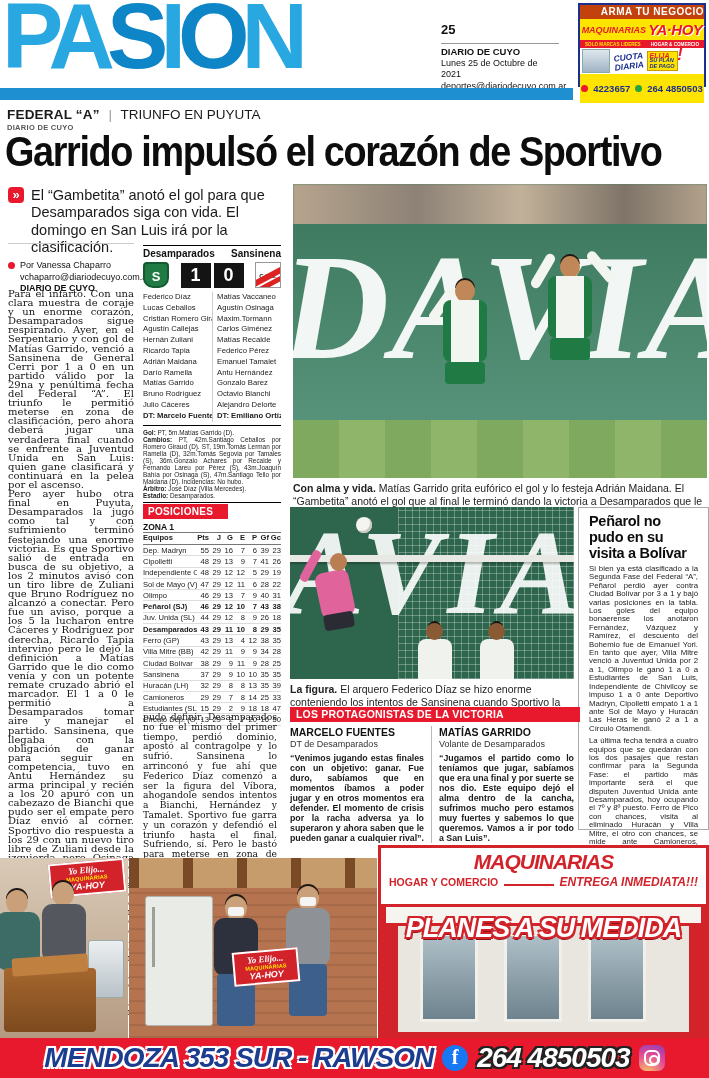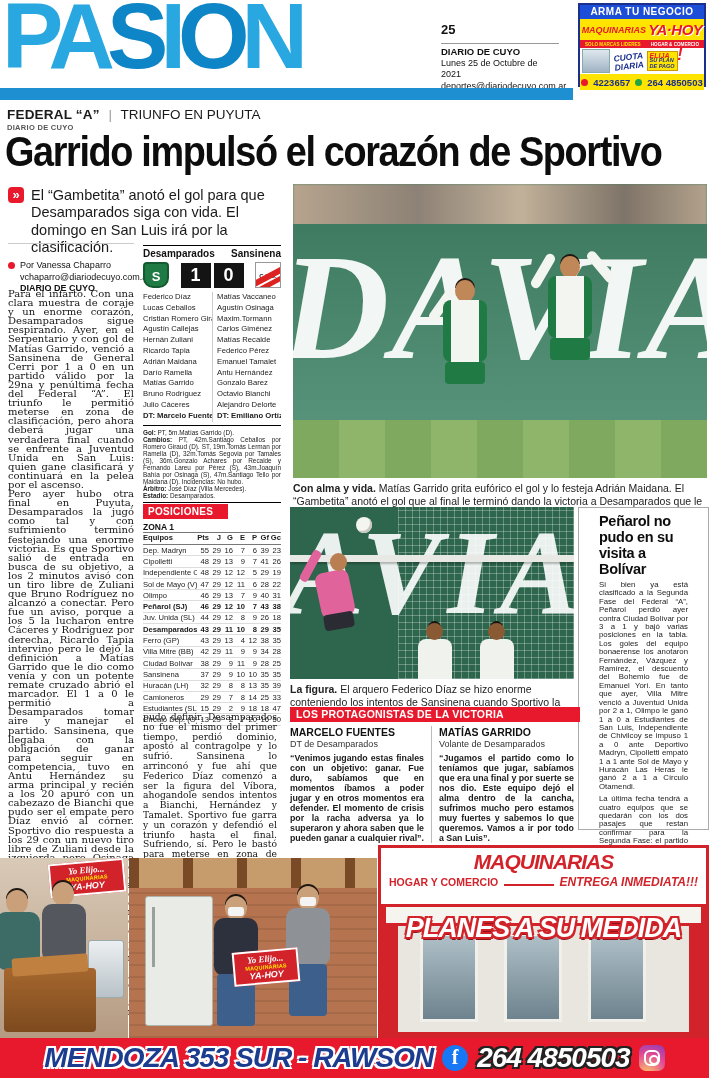--- a/index.html
+++ b/index.html
@@ -9,33 +9,33 @@
 
   
   .logo{left:2px;top:-10px;font-size:92px;font-weight:bold;letter-spacing:-8px;line-height:1;}
   .logo span{color:#29a7e1;}
   .logo span.dk{color:#0e85c6;}
   .meta{left:441px;top:22px;width:118px;font-size:9px;line-height:1.25;}
   .meta .pg{font-weight:bold;font-size:13px;padding-bottom:3px;}
   .meta .rule{border-top:1px solid #999;margin:2px 0;}
   .meta .brand{font-weight:bold;font-size:9.5px;}
   .topad{left:578px;top:3px;width:128px;height:84px;border:2px solid #1b2f8f;box-sizing:border-box;background:#fff;font-style:italic;}
-  .ta-head{background:#1d4ed8;color:#fff;font-weight:bold;font-size:10px;text-align:center;height:14px;line-height:14px;letter-spacing:.5px;font-style:normal;}
+  .ta-head{background:#c2410c;color:#fff;font-weight:bold;font-size:10px;text-align:right;height:14px;line-height:14px;letter-spacing:.5px;font-style:normal;}
   .ta-brand{background:#ffe400;height:21px;display:flex;align-items:center;justify-content:center;gap:2px;}
   .ta-brand .m{color:#e8192c;font-weight:bold;font-size:9px;}
   .ta-brand .y{color:#e8192c;font-weight:bold;font-size:15px;letter-spacing:-.5px;text-shadow:1px 1px 0 #fff;}
   .ta-sub{background:#e8192c;height:8px;display:flex;justify-content:space-around;align-items:center;font-size:4.6px;font-weight:bold;font-style:normal;}
   .ta-sub .s1{color:#ffe400;} .ta-sub .s2{color:#fff;}
   .ta-mid{height:26px;display:flex;align-items:center;background:#fff;}
   .ta-prod{width:26px;height:22px;margin-left:2px;background:linear-gradient(#dfe7ee,#9fb3c4);border:1px solid #8aa;}
   .ta-cuota{color:#1b2f8f;font-weight:bold;font-size:8.5px;line-height:8.5px;transform:rotate(-7deg);margin-left:4px;}
   .ta-elija{margin-left:3px;background:#ffe400;border:1px solid #c90;padding:1px 2px;font-size:5.5px;line-height:5.5px;font-weight:bold;color:#1b2f8f;position:relative;}
   .ta-elija .e1{color:#e8192c;font-size:7px;}
   .ta-elija .bang{position:absolute;right:-6px;top:0;color:#e8192c;font-size:16px;font-weight:bold;}
-  .ta-foot{background:#ffe400;height:16px;display:flex;align-items:center;justify-content:center;gap:5px;font-style:normal;text-align:right;}
+  .ta-foot{background:#ffe400;height:29px;display:flex;align-items:center;justify-content:center;gap:5px;font-style:normal;text-align:right;}
   .ta-foot .ph{color:#1b2f8f;font-weight:bold;font-size:9.5px;}
   .dot{display:inline-block;width:7px;height:7px;border-radius:50%;}
   .dot.red{background:#e8192c;} .dot.grn{background:#21a441;}
   .bluebar{left:0;top:88px;width:573px;height:12px;background:#1e8fd0;}
 
   
   .kicker{left:7px;top:107px;font-size:13.5px;color:#1a1a1a;}
   .kicker b{letter-spacing:.2px;}
   .kicker .sep{color:#999;margin:0 5px;}
   .kicker-brand{left:7px;top:123px;font-size:7.5px;font-weight:bold;color:#555;letter-spacing:.3px;}
@@ -106,21 +106,21 @@
   .ph2-bar{position:absolute;left:0;top:48px;width:100%;height:7px;background:#e8e8e4;box-shadow:0 2px 2px rgba(0,0,0,.25);}
   .ph2-ball{position:absolute;left:66px;top:10px;width:16px;height:16px;border-radius:50%;background:#f4f4f0;box-shadow:inset -2px -2px 0 #c9c9c2;}
   .gk-body{position:absolute;left:28px;top:64px;width:34px;height:46px;border-radius:8px;background:#e0639c;transform:rotate(-12deg);}
   .gk-head{position:absolute;left:40px;top:46px;width:17px;height:18px;border-radius:50%;background:#b97f52;}
   .gk-arm{position:absolute;left:16px;top:42px;width:9px;height:34px;border-radius:4px;background:#e0639c;transform:rotate(28deg);}
   .gk-short{position:absolute;left:34px;top:106px;width:30px;height:16px;background:#2b2b34;border-radius:4px;transform:rotate(-10deg);}
   .df{position:absolute;bottom:0;width:34px;height:40px;border-radius:8px 8px 0 0;background:#f0f2ee;}
   .df::before{content:"";position:absolute;left:8px;top:-16px;width:17px;height:17px;border-radius:50%;background:#8a5a34;box-shadow:0 -4px 0 -2px #17120c;}
 
   
-  .penarol{left:578px;top:507px;width:131px;height:323px;border:1px solid #aaa;box-sizing:border-box;padding:5px 20px;}
+  .penarol{left:578px;top:507px;width:131px;height:323px;border:1px solid #aaa;box-sizing:border-box;padding:5px 10px;}
   .pb-title{font-weight:bold;font-size:14.5px;line-height:16px;letter-spacing:-.3px;color:#0d0d0d;}
   .pb-body p{margin:4px 0 0;font-size:7.8px;line-height:8.4px;text-align:justify;color:#222;}
 
   
   .protbanner{left:290px;top:707px;width:284px;height:15px;line-height:15px;font-size:10.5px;padding-left:6px;letter-spacing:.2px;}
   .protcols{left:290px;top:726px;width:284px;display:flex;}
   .pcol{width:50%;box-sizing:border-box;}
   .pcol.first{padding-right:7px;border-right:1px solid #bbb;}
   .pcol.second{padding-left:7px;}
   .p-name{font-weight:bold;font-size:10.5px;}

